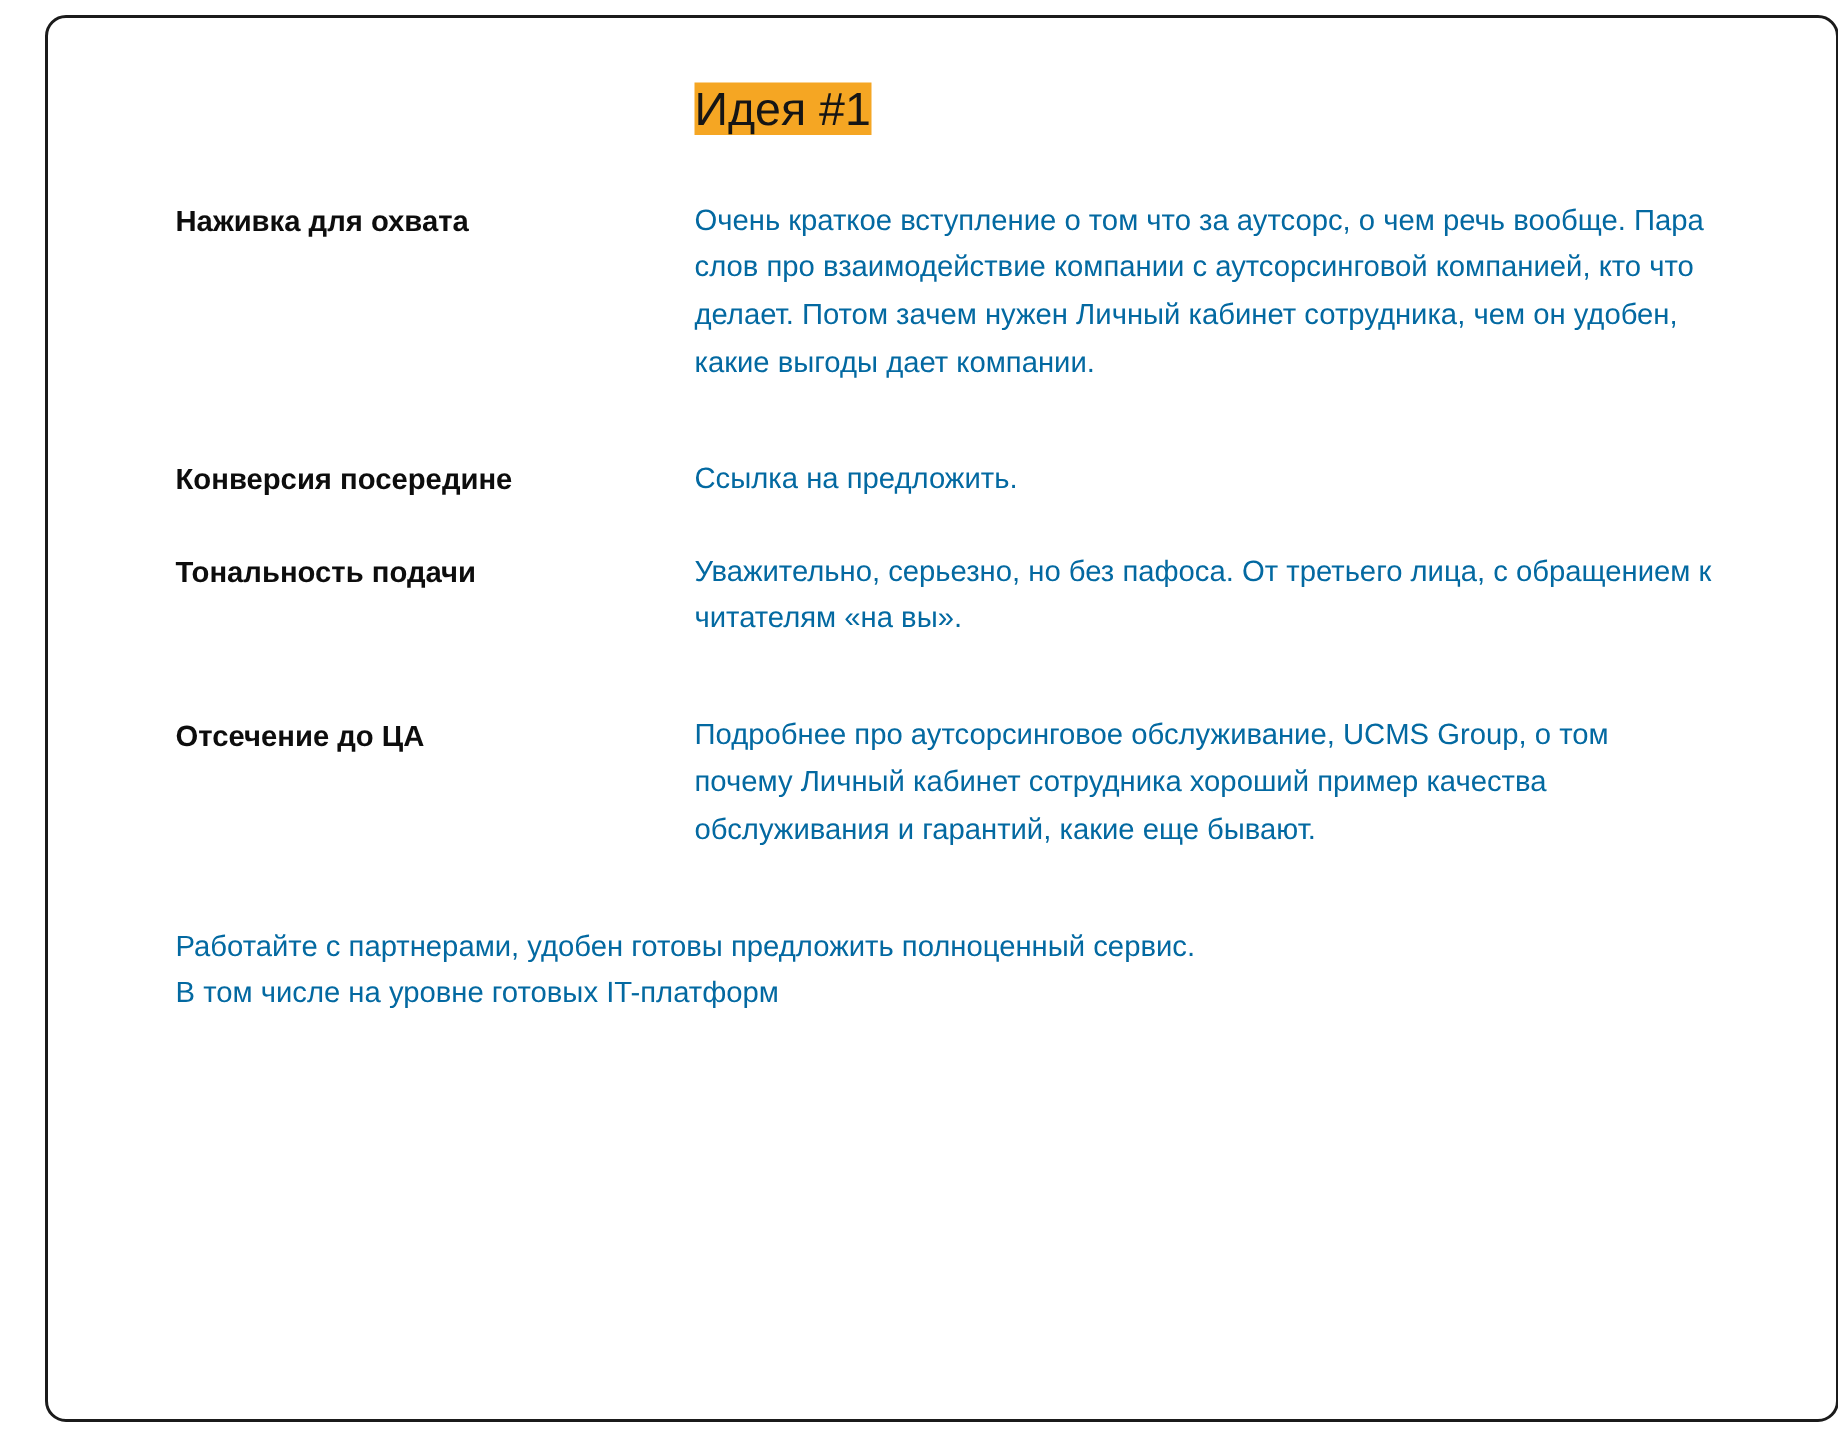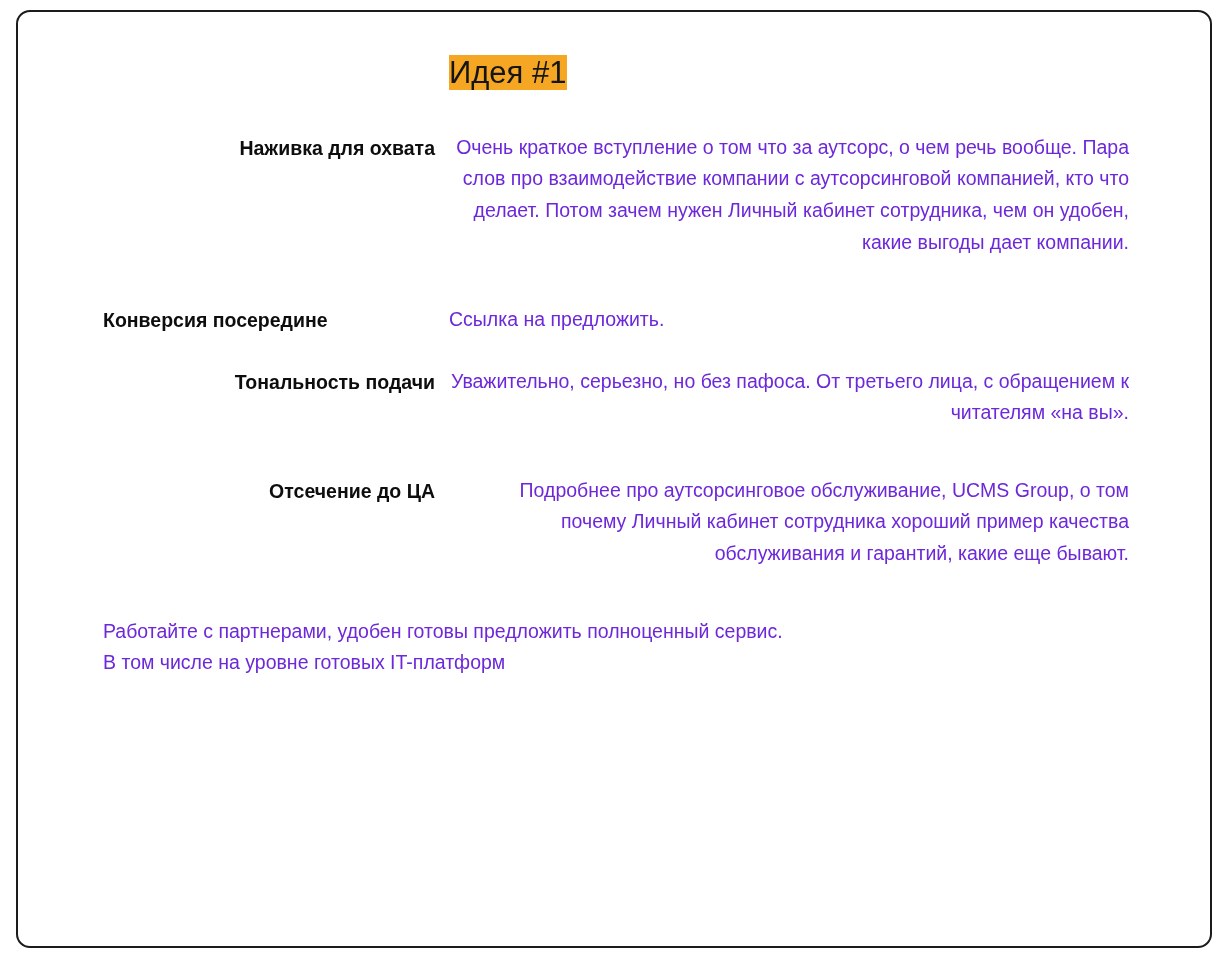--- a/index.html
+++ b/index.html
@@ -9,21 +9,21 @@
   }
   body {
     width: 1225px;
     height: 960px;
     font-family: "Liberation Sans", sans-serif;
     -webkit-font-smoothing: antialiased;
   }
 
   .page-frame {
     position: absolute;
-    left: 16px;
+    left: 30px;
     top: 10px;
     width: 1196px;
     height: 938px;
     background: #ffffff;
     border: 2px solid #1b1b1b;
     border-radius: 14px;
     box-sizing: border-box;
     overflow: hidden;
   }
 
@@ -68,36 +68,36 @@
     line-height: 1.5;
     padding-top: 2px;
     box-sizing: border-box;
     padding-right: 14px;
   }
 
   .row-value {
     flex: 1 1 auto;
     font-size: 19.5px;
     font-weight: 400;
-    color: #6d28d9;
+    color: #0369a1;
     line-height: 1.62;
     max-width: 680px;
   }
 
   .row-value.highlight {
     color: #141414;
   }
   .row-value.highlight .hl {
     background: #f5a623;
     box-decoration-break: clone;
     -webkit-box-decoration-break: clone;
     line-height: 1.62;
   }
 
-  .row.spacer-lg { margin-bottom: 46px; text-align: right; }
+  .row.spacer-lg { margin-bottom: 46px; }
   .row.spacer-md { }
 </style>
 </head>
 <body>
 
 <div class="page-frame">
   <div class="doc">
 
     <div class="doc-title-row">
       <span class="doc-title">Идея #1</span>

